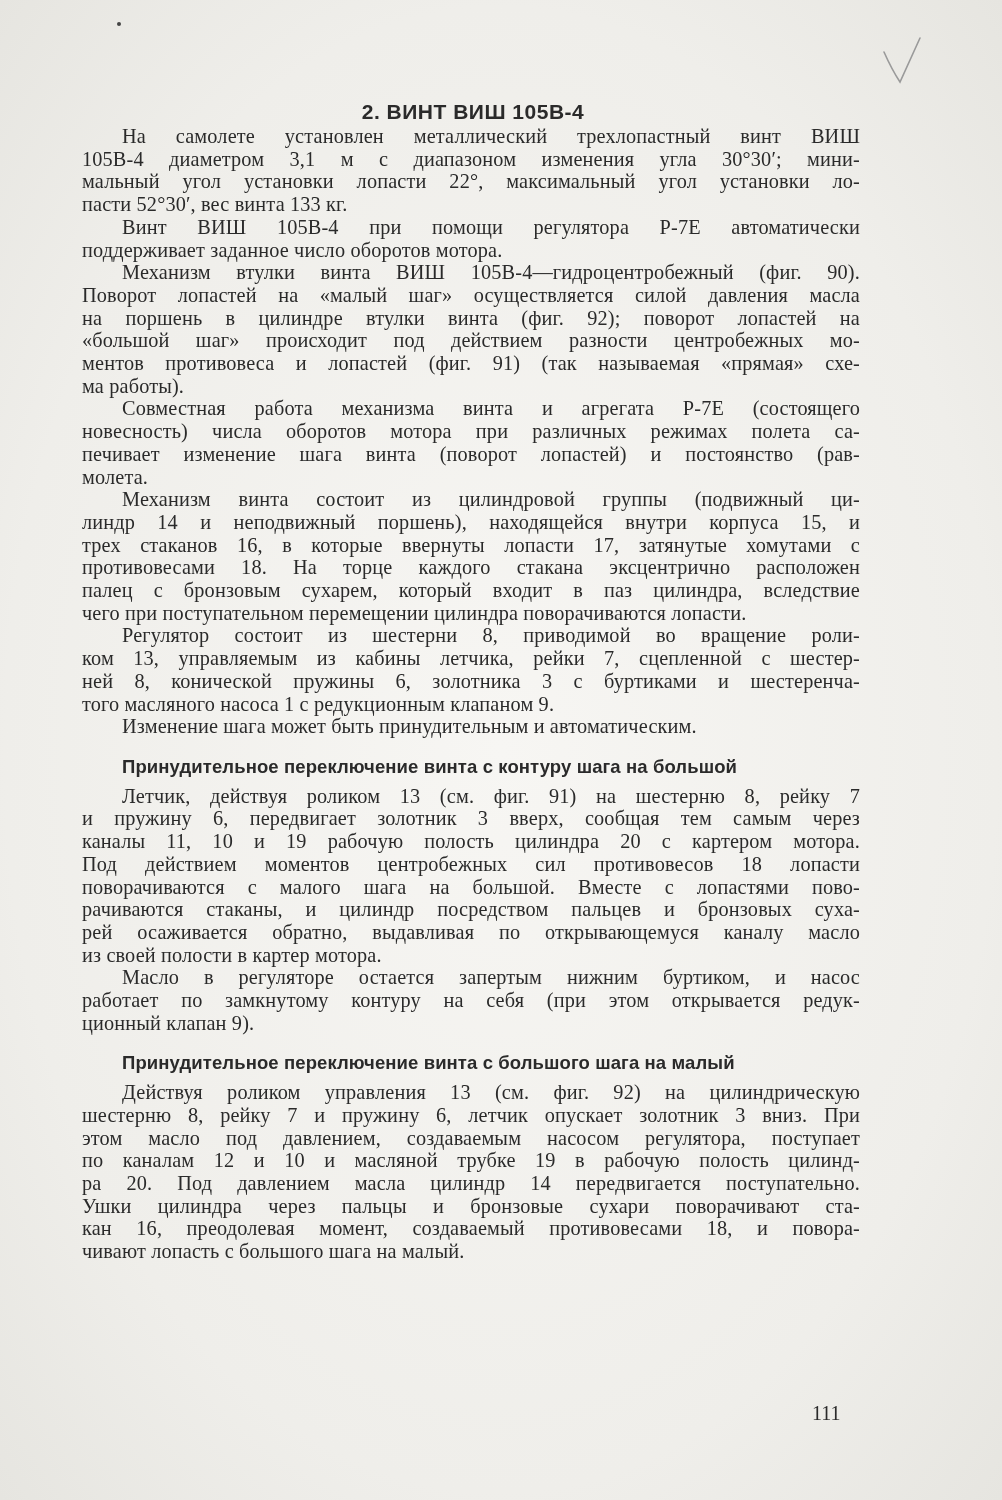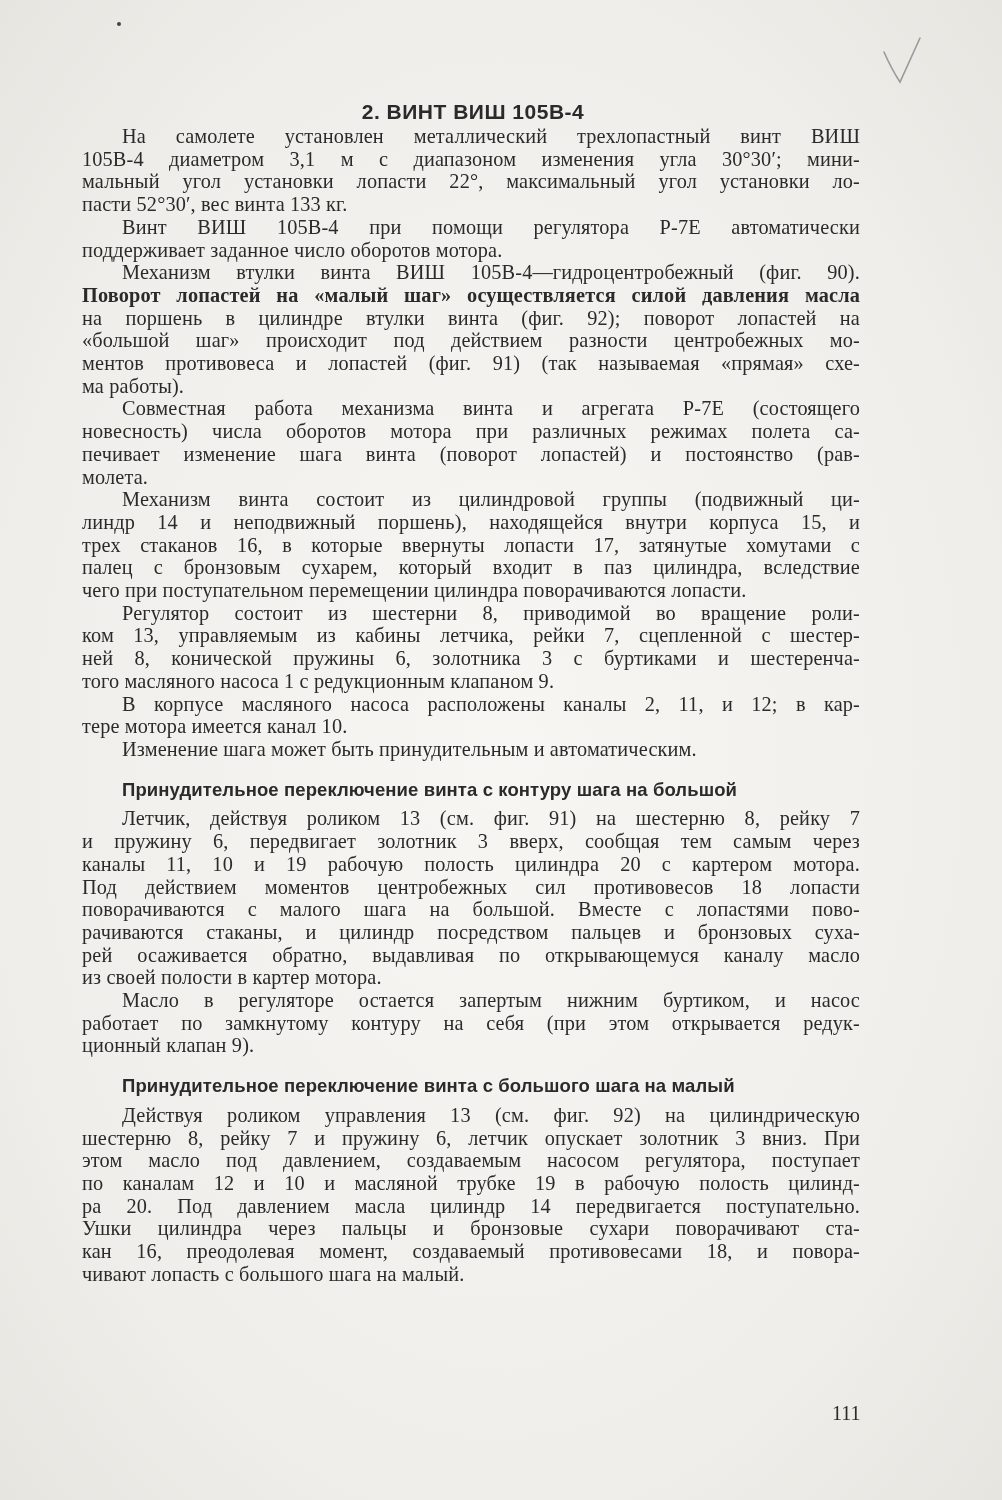--- a/index.html
+++ b/index.html
@@ -29,21 +29,21 @@
   }
   p { margin: 0; text-indent: 40px; }
   .ln { display: block; white-space: nowrap; text-align-last: justify; text-align: justify; }
   .ln.last { text-align-last: left; }
   .sub {
     font-family: "Liberation Sans", "DejaVu Sans", sans-serif;
     font-weight: bold; font-size: 18.5px; text-indent: 40px;
     margin: 18px 0 6px 0; letter-spacing: 0.1px;
   }
   .pagenum {
-    position: absolute; left: 832px; top: 1402px; font-size: 20px;
+    position: absolute; left: 812px; top: 1402px; font-size: 20px;
   }
 </style>
 </head>
 <body>
 
 <div class="page">
   <div class="speck"></div>
   <svg class="pencil" viewBox="0 0 60 60">
     <path d="M6 22 Q14 40 22 52 Q32 30 42 8" fill="none" stroke="#9a9a9a" stroke-width="1.6" stroke-linecap="round"></path>
   </svg>
@@ -57,48 +57,45 @@
           <span class="ln" style="text-indent: 0px;">105В-4 диаметром 3,1 м с диапазоном изменения угла 30°30′; мини-</span>
           <span class="ln" style="text-indent: 0px;">мальный угол установки лопасти 22°, максимальный угол установки ло-</span>
           <span class="ln last" style="text-indent: 0px;">пасти 52°30′, вес винта 133 кг.</span>
         </p>
         <p>
           <span class="ln">Винт ВИШ 105В-4 при помощи регулятора Р-7Е автоматически</span>
           <span class="ln last" style="text-indent: 0px;">поддерживает заданное число оборотов мотора.</span>
         </p>
         <p>
           <span class="ln">Механизм втулки винта ВИШ 105В-4—гидроцентробежный (фиг. 90).</span>
-          <span class="ln" style="text-indent: 0px; font-weight: bold;">Поворот лопастей на «малый шаг» осуществляется силой давления масла</span>
+          <span class="ln" style="text-indent: 0px;">Поворот лопастей на «малый шаг» осуществляется силой давления масла</span>
           <span class="ln" style="text-indent: 0px;">на поршень в цилиндре втулки винта (фиг. 92); поворот лопастей на</span>
           <span class="ln" style="text-indent: 0px;">«большой шаг» происходит под действием разности центробежных мо-</span>
           <span class="ln" style="text-indent: 0px;">ментов противовеса и лопастей (фиг. 91) (так называемая «прямая» схе-</span>
           <span class="ln last" style="text-indent: 0px;">ма работы).</span>
         </p>
         <p>
           <span class="ln">Совместная работа механизма винта и агрегата Р-7Е (состоящего</span>
           <span class="ln" style="text-indent: 0px;">новесность) числа оборотов мотора при различных режимах полета са-</span>
           <span class="ln" style="text-indent: 0px;">печивает изменение шага винта (поворот лопастей) и постоянство (рав-</span>
           <span class="ln last" style="text-indent: 0px;">молета.</span>
         </p>
         <p>
           <span class="ln">Механизм винта состоит из цилиндровой группы (подвижный ци-</span>
           <span class="ln" style="text-indent: 0px;">линдр 14 и неподвижный поршень), находящейся внутри корпуса 15, и</span>
           <span class="ln" style="text-indent: 0px;">трех стаканов 16, в которые ввернуты лопасти 17, затянутые хомутами с</span>
+          <span class="ln" style="text-indent: 0px;">противовесами 18. На торце каждого стакана эксцентрично расположен</span>
           <span class="ln" style="text-indent: 0px;">палец с бронзовым сухарем, который входит в паз цилиндра, вследствие</span>
           <span class="ln last" style="text-indent: 0px;">чего при поступательном перемещении цилиндра поворачиваются лопасти.</span>
         </p>
         <p>
           <span class="ln">Регулятор состоит из шестерни 8, приводимой во вращение роли-</span>
           <span class="ln" style="text-indent: 0px;">ком 13, управляемым из кабины летчика, рейки 7, сцепленной с шестер-</span>
           <span class="ln" style="text-indent: 0px;">ней 8, конической пружины 6, золотника 3 с буртиками и шестеренча-</span>
           <span class="ln last" style="text-indent: 0px;">того масляного насоса 1 с редукционным клапаном 9.</span>
-        </p>
-        <p>
-          <span class="ln">В корпусе масляного насоса расположены каналы 2, 11, и 12; в кар-</span>
-          <span class="ln last" style="text-indent: 0px;">тере мотора имеется канал 10.</span>
         </p>
         <p>
           <span class="ln last">Изменение шага может быть принудительным и автоматическим.</span>
         </p>
       </div>
     <div class="sub">Принудительное переключение винта с контуру шага на большой</div>
     <div id="sec1">
         <p>
           <span class="ln">Летчик, действуя роликом 13 (см. фиг. 91) на шестерню 8, рейку 7</span>
           <span class="ln" style="text-indent: 0px;">и пружину 6, передвигает золотник 3 вверх, сообщая тем самым через</span>

